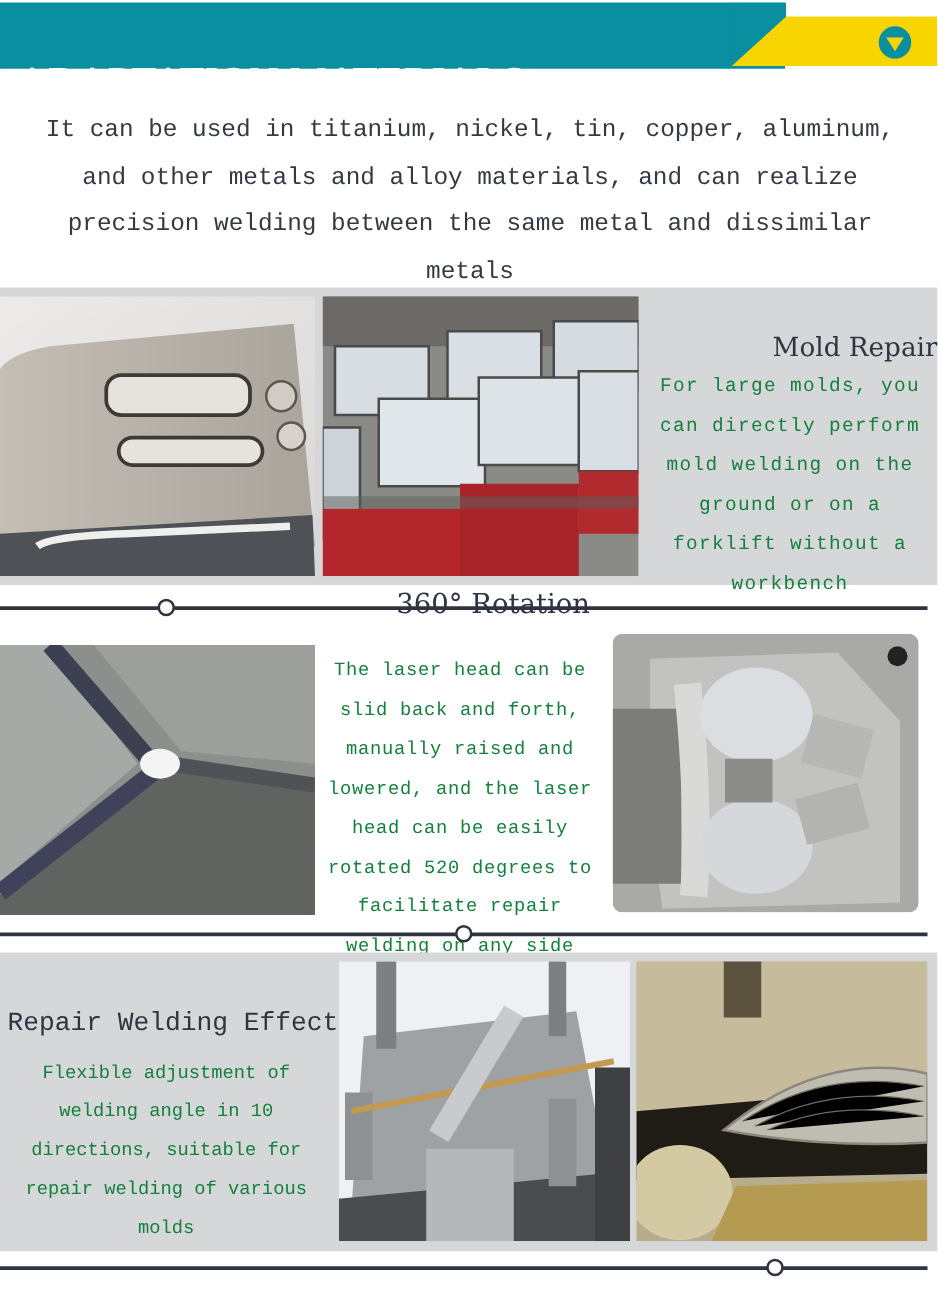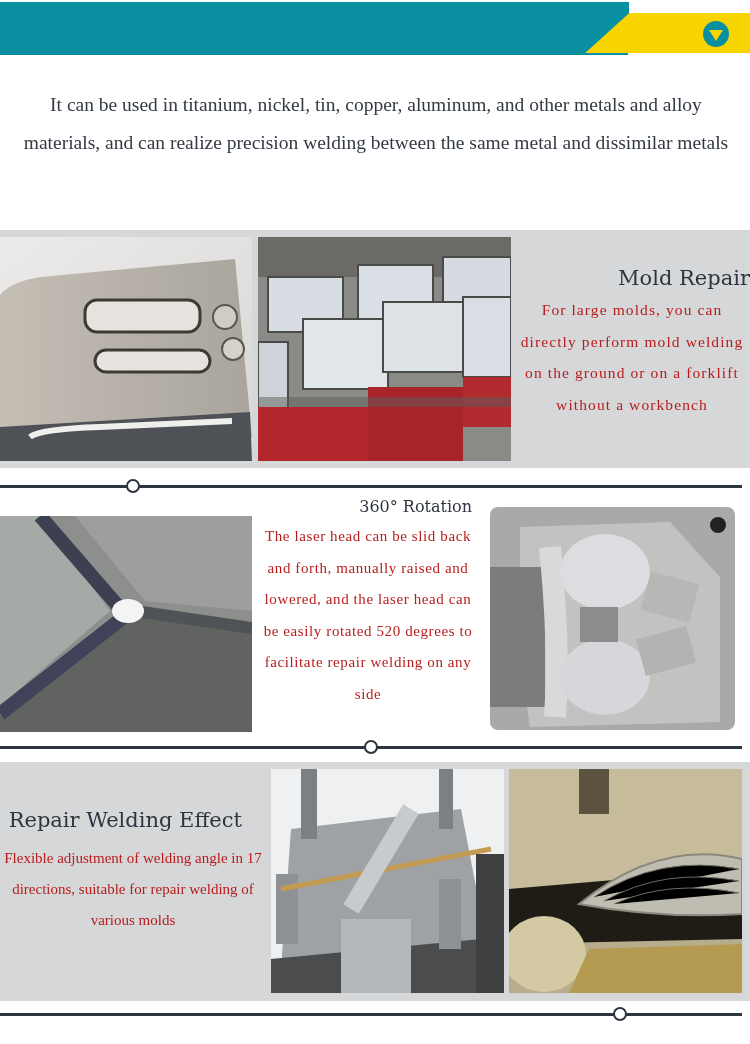--- a/index.html
+++ b/index.html
@@ -28,50 +28,50 @@
     background: #0a8fa0; display: flex; align-items: center; justify-content: center;
   }
   .banner-icon .tri {
     width: 0; height: 0; border-left: 7px solid transparent; border-right: 7px solid transparent;
     border-top: 11px solid #f8d400; margin-top: 3px;
   }
 
   
   .intro {
     left: 18px; top: 86px; width: 716px; text-align: center;
-    font-family: Liberation Serif, serif; font-size: 19.5px; line-height: 37.5px; color: #333a44;
+    font-family: Liberation Mono, monospace; font-size: 19.5px; line-height: 37.5px; color: #333a44;
   }
 
   
   .gray { background: #d6d7d9; }
   .sec1 { left: 0; top: 230px; width: 750px; height: 238px; }
   .sec3 { left: 0; top: 762px; width: 750px; height: 239px; }
 
   
   .photo { overflow: hidden; }
   .photo svg { width: 100%; height: 100%; display: block; }
 
   .p1 { left: 0; top: 237px; width: 252px; height: 224px; }
   .p2 { left: 258px; top: 237px; width: 253px; height: 224px; }
   .p3 { left: 0; top: 516px; width: 252px; height: 216px; }
   .p4 { left: 490px; top: 507px; width: 245px; height: 223px; border-radius: 8px; }
   .p5 { left: 271px; top: 769px; width: 233px; height: 224px; }
   .p6 { left: 509px; top: 769px; width: 233px; height: 224px; }
 
   
   .block-title { font-family: "DejaVu Serif", serif; color: #2e3440; text-align: right; white-space: nowrap; }
-  .block-body { font-family: Liberation Serif, serif; color: #b91c1c; text-align: center; }
+  .block-body { font-family: Liberation Mono, monospace; color: #15803d; text-align: center; }
 
   .t1-title { left: 515px; top: 266px; width: 235px; font-size: 21px; }
   .t1-body { left: 518px; top: 294px; width: 228px; font-size: 15.5px; line-height: 31.5px; letter-spacing: 1.1px; }
 
-  .t2-title { left: 256px; top: 497px; width: 216px; font-size: 16px; }
+  .t2-title { left: 256px; top: 471px; width: 216px; font-size: 22px; }
   .t2-body { left: 257px; top: 521px; width: 222px; font-size: 15px; line-height: 31.5px; letter-spacing: 0.6px; }
 
-  .t3-title { left: 6px; top: 808px; width: 236px; font-size: 21px; }
+  .t3-title { left: 6px; top: 808px; width: 236px; font-size: 21px; font-family: Liberation Mono, monospace; }
   .t3-body { left: 0; top: 843px; width: 266px; font-size: 15px; line-height: 31px; }
 
   
   .divider { height: 3px; background: #2e3440; }
   .d1 { left: 0; top: 485px; width: 742px; }
   .d2 { left: 0; top: 746px; width: 742px; }
   .d3 { left: 0; top: 1013px; width: 742px; }
   .knob {
     width: 14px; height: 14px; border: 2.5px solid #2e3440; border-radius: 50%; background: #ffffff;
   }
@@ -173,21 +173,21 @@
     <circle cx="228" cy="18" r="8" fill="#222"></circle>
   </svg>
 </div>
 
 <div class="abs divider d2"></div>
 <div class="abs knob k2"></div>
 
 <div class="abs gray sec3"></div>
 
 <div class="abs block-title t3-title">Repair Welding Effect</div>
-<div class="abs block-body t3-body">Flexible adjustment of welding angle in 17 directions, suitable for repair welding of various molds</div>
+<div class="abs block-body t3-body">Flexible adjustment of welding angle in 10 directions, suitable for repair welding of various molds</div>
 
 <div class="abs photo p5">
   <svg viewBox="0 0 233 224" preserveAspectRatio="none">
     <rect width="233" height="224" fill="#eef0f1"></rect>
     <path d="M20 60 L190 40 L215 170 L10 200 Z" fill="#9ea2a4"></path>
     <path d="M0 190 L210 170 L215 224 L0 224 Z" fill="#4a4c4e"></path>
     <rect x="30" y="0" width="16" height="70" fill="#7d8082"></rect>
     <rect x="168" y="0" width="14" height="60" fill="#7d8082"></rect>
     <rect x="5" y="105" width="22" height="70" fill="#8e9193"></rect>
     <rect x="168" y="110" width="22" height="70" fill="#8e9193"></rect>

